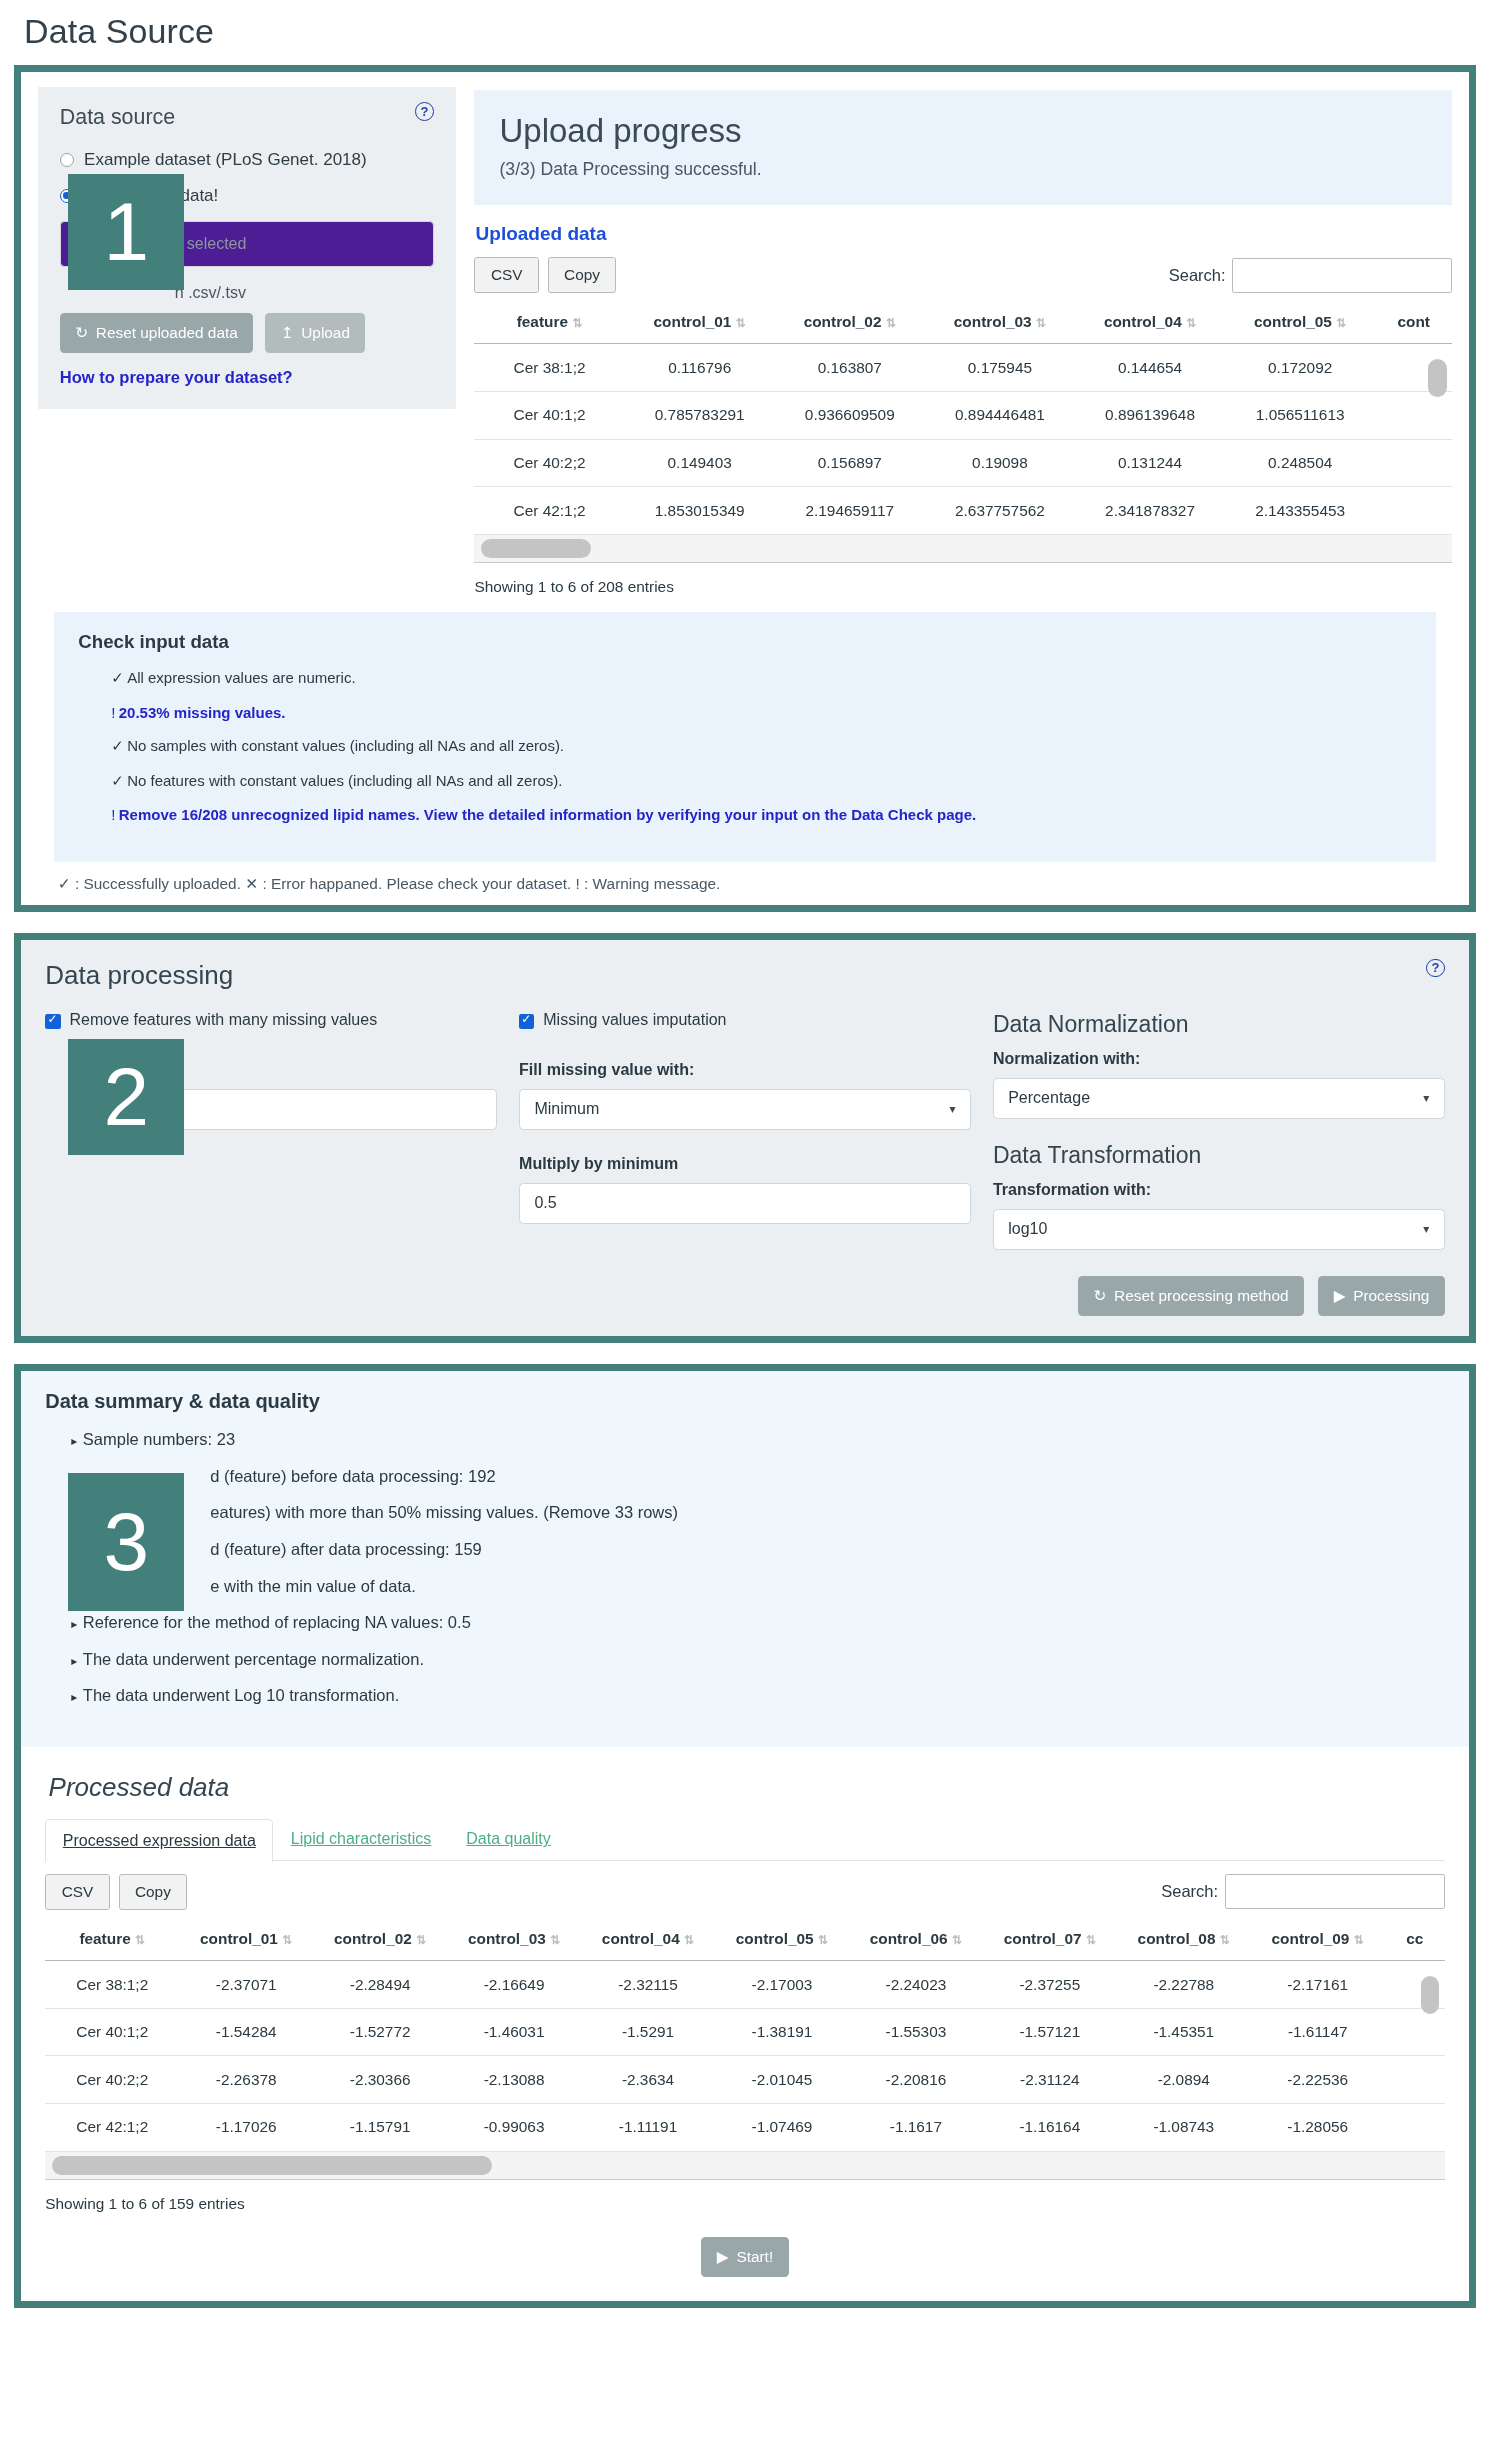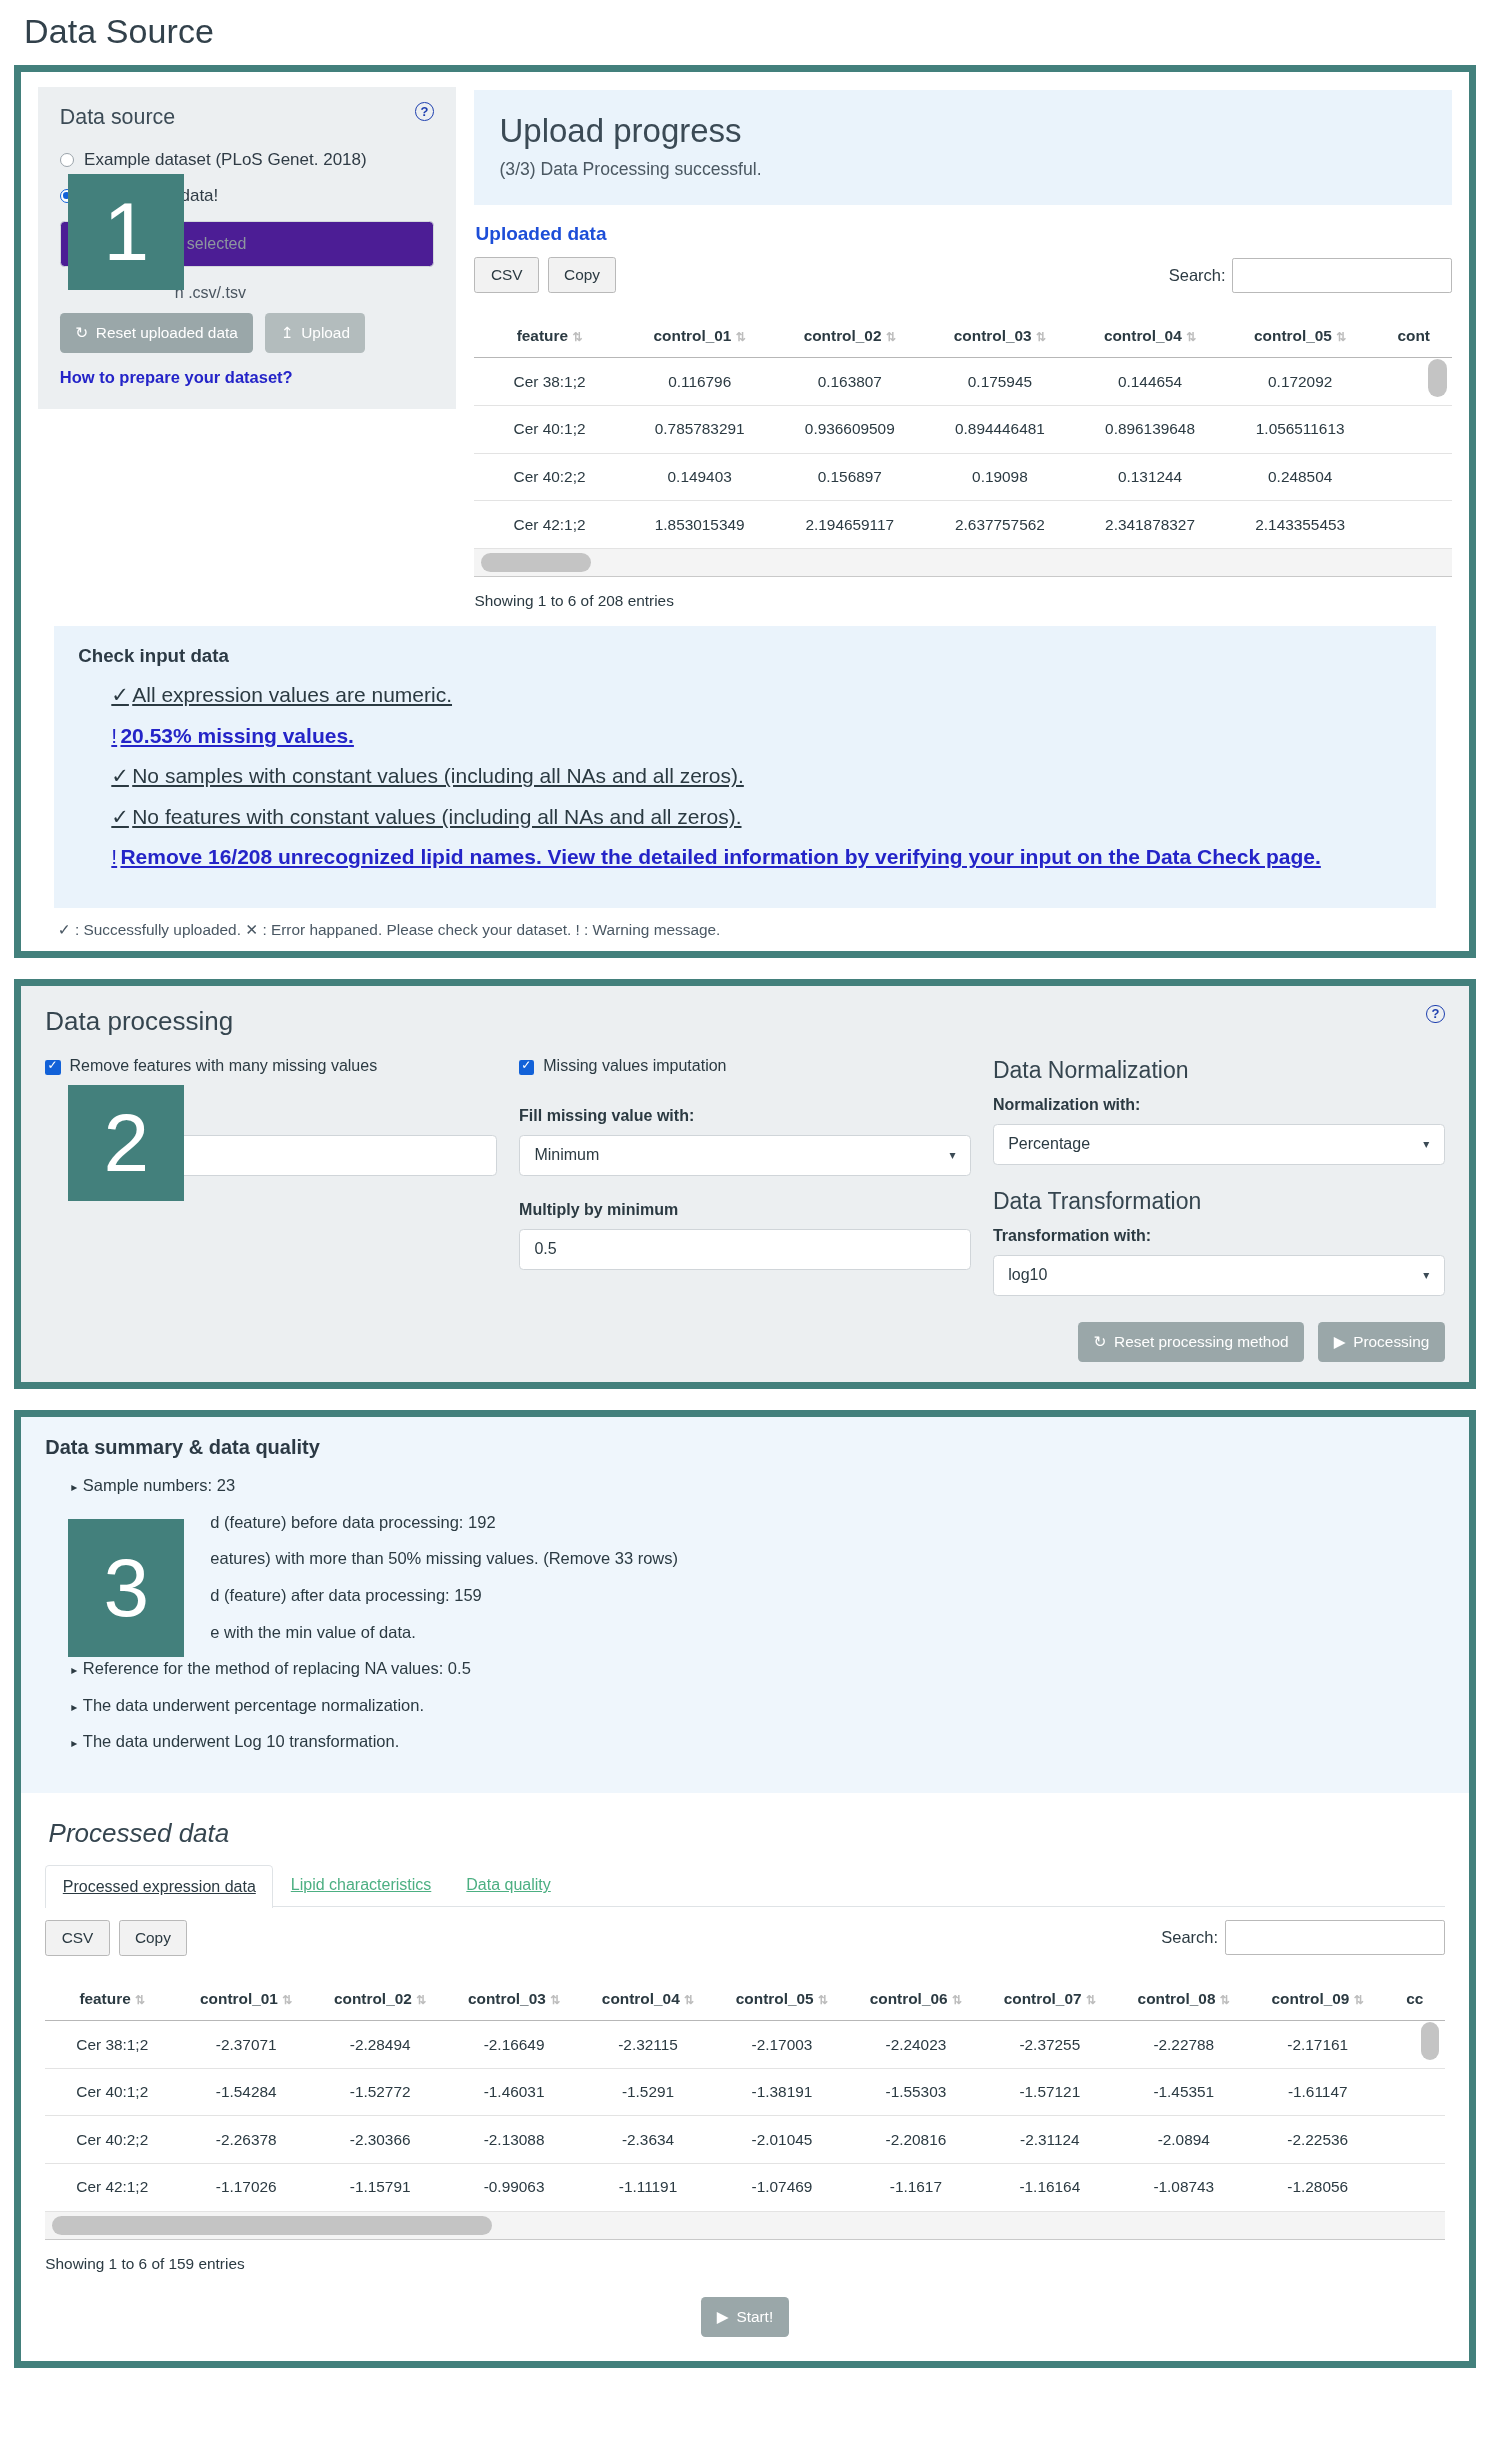--- a/index.html
+++ b/index.html
@@ -150,21 +150,21 @@
   }
   .search-wrap { display:flex; align-items:center; gap: 6.6px; }
   .search-label { font-size: 16.5px; color:#2b3a42; }
   .search-box {
     width: 220px; height: 35px;
     background:#fff;
     border: 1.1px solid #b9b9b9;
     border-radius: 2.2px;
   }
 
-  table.dt { width:100%; border-collapse: collapse; margin-top: 27px; table-layout: fixed; }
+  table.dt { width:100%; border-collapse: collapse; margin-top: 13px; table-layout: fixed; }
   table.dt th {
     font-size: 15.4px; font-weight:700; color:#2b3a42;
     padding: 7.7px 3.3px 12px 3.3px;
     text-align:center;
     border-bottom: 1.6px solid #b7b7b7;
     white-space: nowrap;
     position: relative;
   }
   table.dt th .sortarrow {
     color:#bdbdbd; font-size: 12px; margin-left: 4.4px;
@@ -190,21 +190,21 @@
     font-size: 15.4px; color:#2b3a42; margin-top: 14.3px;
   }
 
   
   .check-box {
     background:#eaf3fb;
     margin: 16.5px 16.5px 0 16.5px;
     padding: 18.7px 24px 22px 24px;
   }
   .check-title { font-size:18.7px; font-weight:700; color:#2c3a45; margin-bottom: 16.5px; }
-  .check-item { font-size: 21px; margin: 0 0 16.5px 33px; color:#2b3a42;text-decoration:underline; }
+  .check-item { font-size: 15px; margin: 0 0 16.5px 33px; color:#2b3a42; }
   .check-item.warn { color:#2424c8; font-weight:700; }
   .glyph { margin-right: 3.3px; font-weight: 400; }
   .legend {
     font-size: 15.4px; color:#4a5864; padding: 13px 0 0 20px;
   }
 
   
   .proc-panel { background:#eceff1; padding: 20px 24px 20px 24px; position:relative; }
   .proc-title { font-size: 26px; font-weight:400; color:#35454f; margin:0 0 20px 0; }
   .proc-cols { display:flex; gap: 22px; }

